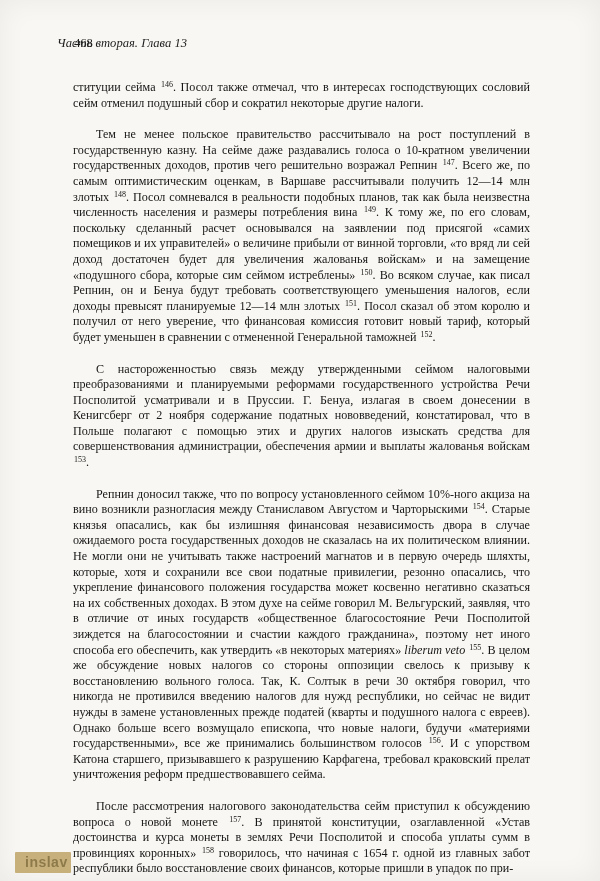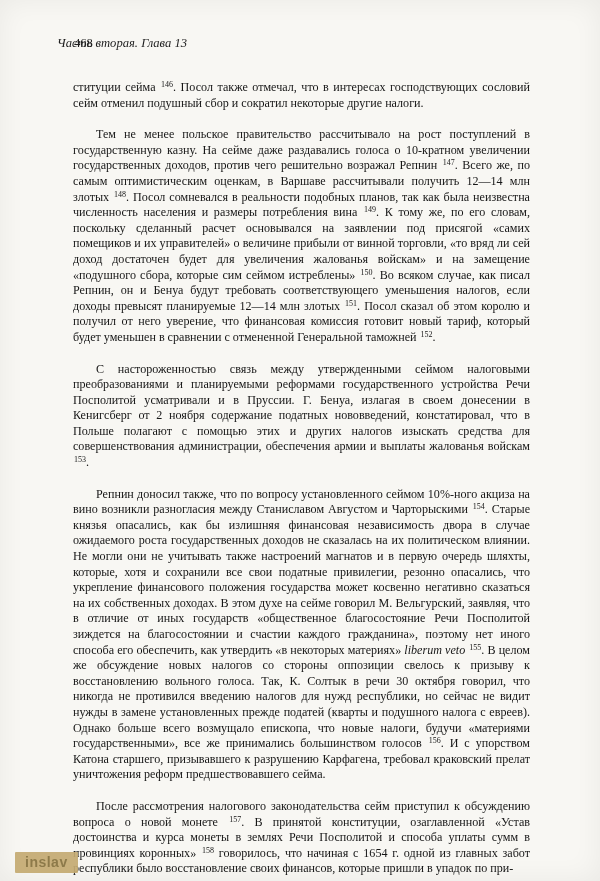--- a/index.html
+++ b/index.html
@@ -49,21 +49,21 @@
     position: relative;
     top: -4px;
     padding-left: 1px;
   }
   em.lat { font-style: italic; }
 
   .watermark {
     position: absolute;
     left: 15px;
     bottom: 8px;
-    padding: 2px 10px 3px 10px;
+    padding: 2px 3px 3px 10px;
     font-family: "Liberation Sans", sans-serif;
     font-size: 14px;
     font-weight: bold;
     letter-spacing: 0.5px;
     border-radius: 1px;
     opacity: 0.92;
   }
 </style>
 </head>
 <body>

